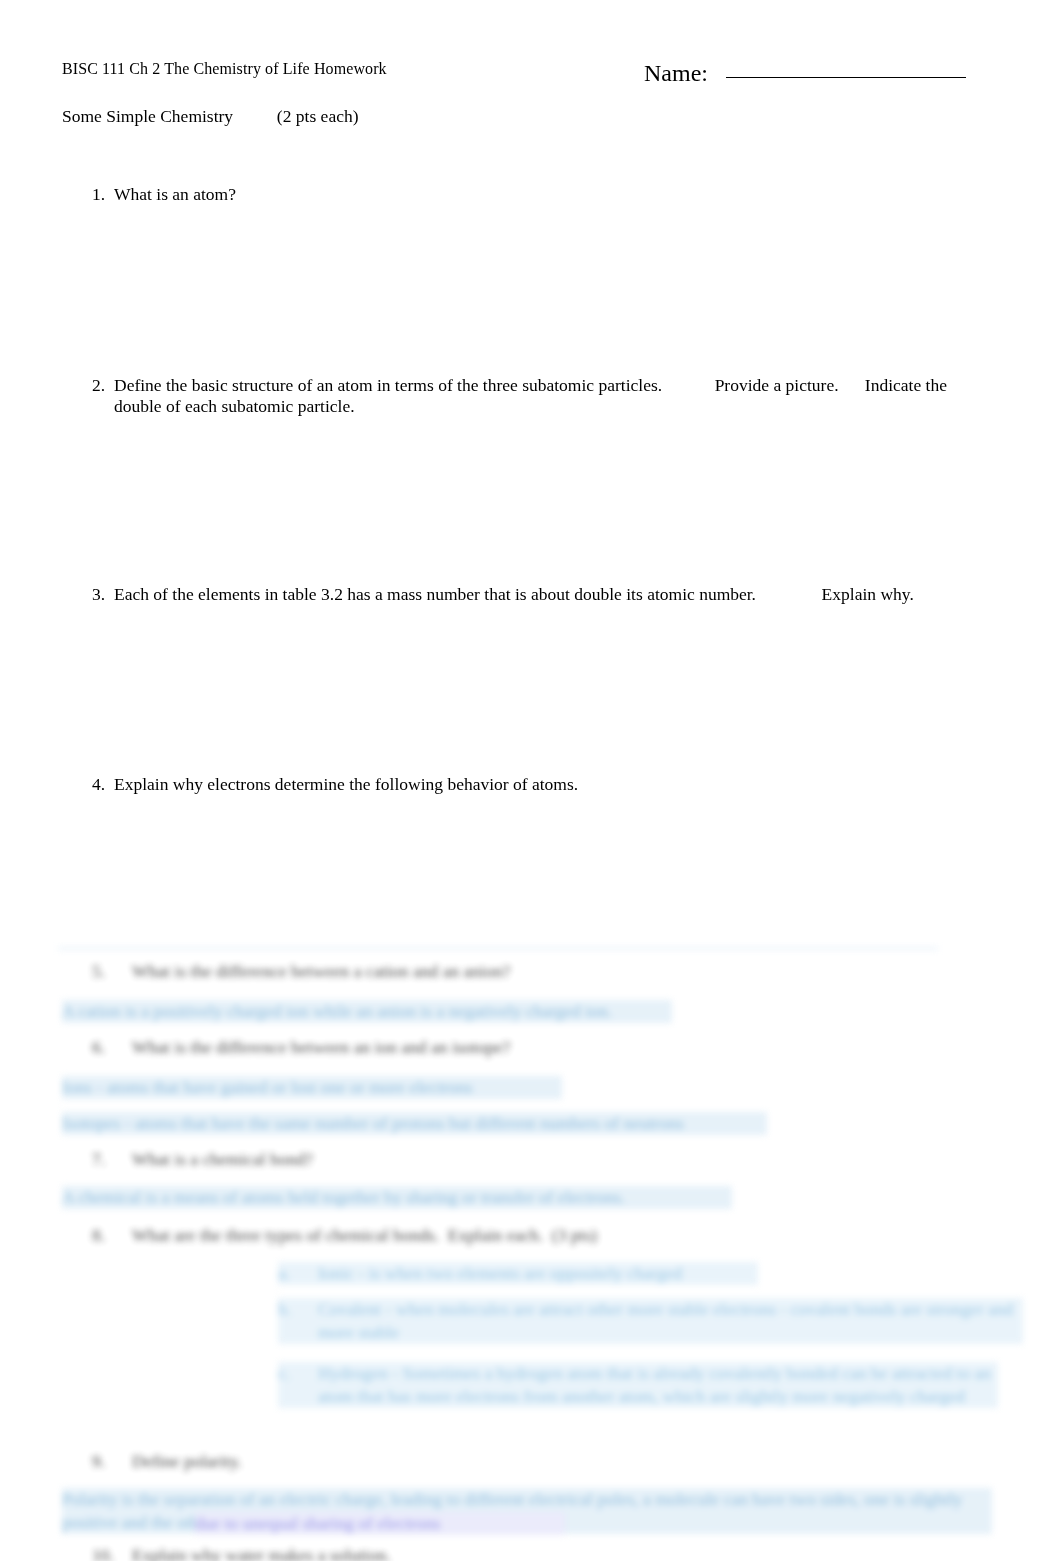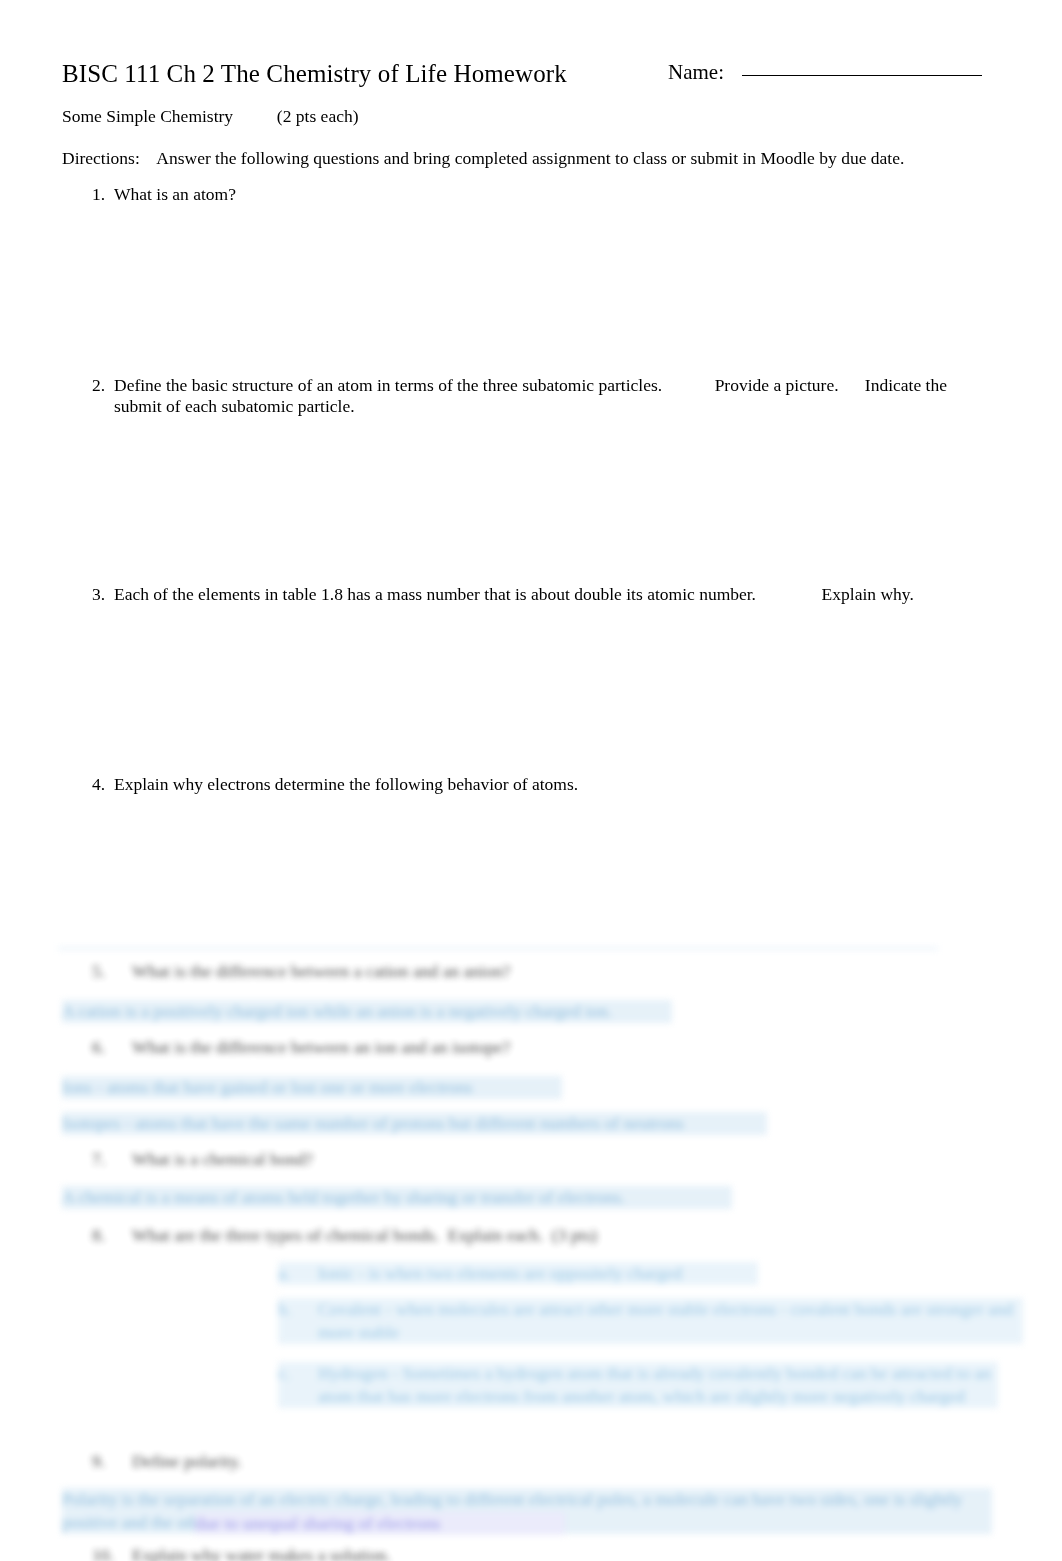--- a/index.html
+++ b/index.html
@@ -35,35 +35,34 @@
 
   .hdr-row {
     position: absolute;
     left: 62px;
     top: 60px;
     width: 940px;
     display: flex;
     align-items: baseline;
   }
   .doc-title {
-    font-size: 25px;
+    font-size: 16px;
     letter-spacing: 0.1px;
     white-space: nowrap;
   }
   .name-block {
     position: absolute;
     left: 582px;
     top: 0;
     display: flex;
     align-items: baseline;
     white-space: nowrap;
   }
   .name-label {
-    font-size: 21px;
-    margin-left: 24px;
+    font-size: 24px;
   }
   .name-rule {
     display: inline-block;
     width: 240px;
     border-bottom: 1.6px solid #000;
     margin-left: 18px;
     position: relative;
     top: -3px;
   }
 
@@ -165,35 +164,34 @@
     <div class="hdr-row">
       <div class="doc-title">BISC 111 Ch 2 The Chemistry of Life Homework</div>
       <div class="name-block">
         <span class="name-label">Name:</span>
         <span class="name-rule"></span>
       </div>
     </div>
 
     <div class="subhead">Some Simple Chemistry          (2 pts each)</div>
 
-    <div class="directions">Directions:    Answer the following questions and bring completed assignment to class or submit in Moodle by due date.</div>
 
     <div class="q" id="q1">
       <span class="num">1.</span>
       <span class="body">What is an atom?</span>
     </div>
 
     <div class="q" id="q2">
       <span class="num">2.</span>
-      <span class="body">Define the basic structure of an atom in terms of the three subatomic particles.            Provide a picture.      Indicate the submit of each subatomic particle.</span>
+      <span class="body">Define the basic structure of an atom in terms of the three subatomic particles.            Provide a picture.      Indicate the double of each subatomic particle.</span>
     </div>
 
     <div class="q" id="q3">
       <span class="num">3.</span>
-      <span class="body">Each of the elements in table 1.8 has a mass number that is about double its atomic number.               Explain why.</span>
+      <span class="body">Each of the elements in table 3.2 has a mass number that is about double its atomic number.               Explain why.</span>
     </div>
 
     <div class="q" id="q4">
       <span class="num">4.</span>
       <span class="body">Explain why electrons determine the following behavior of atoms.</span>
     </div>
 
   </div>
 
   <div class="blur-region">

